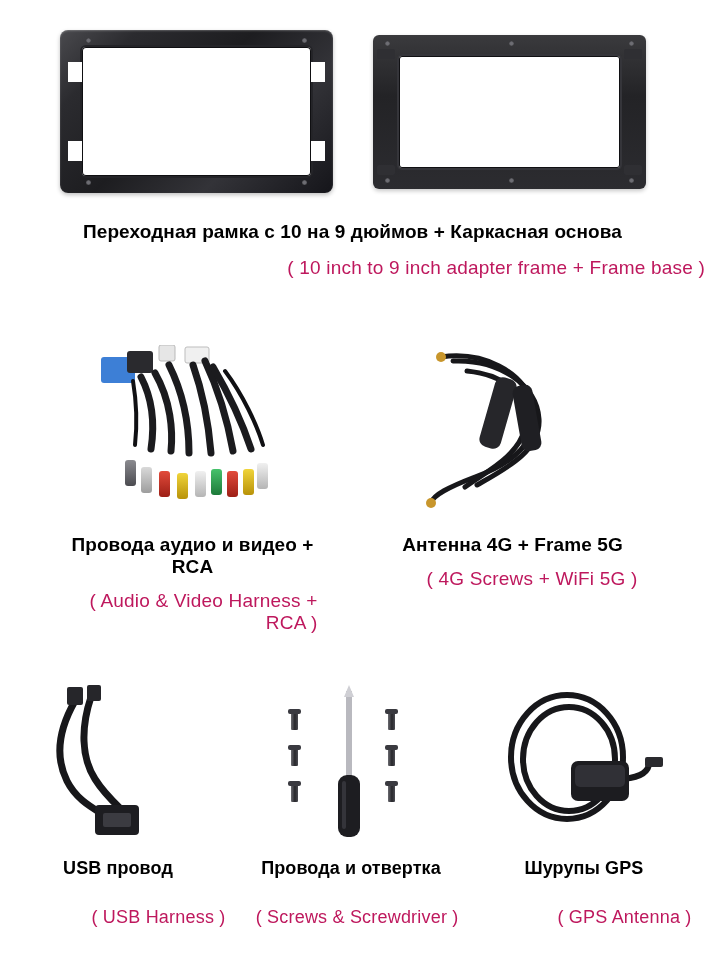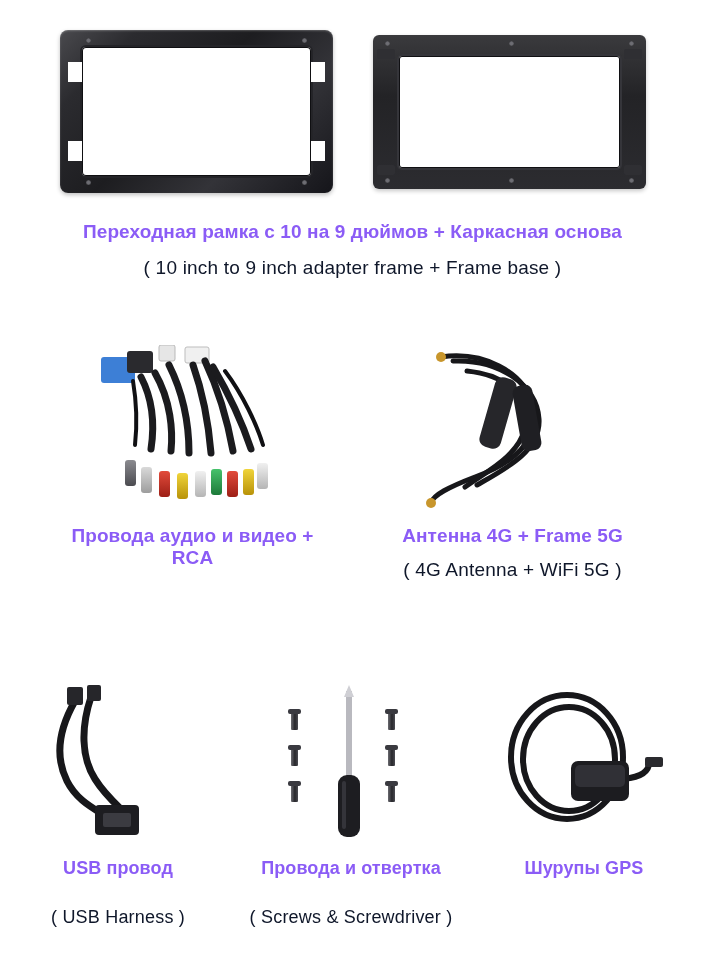--- a/index.html
+++ b/index.html
@@ -30,26 +30,26 @@
   .row-items {
     display: flex;
     justify-content: center;
     align-items: flex-end;
   }
   .caption-ru {
     text-align: center;
     font-weight: bold;
     font-size: 19px;
     letter-spacing: 0.1px;
-    color: #8b5cf6;
+    color: #000000;
   }
   .caption-en {
-    text-align: center;
+    text-align: right;
     font-size: 19px;
-    color: #0f172a;
+    color: #be185d;
     letter-spacing: 0.2px;
   }
 
   
   .art {
     position: relative;
   }
 
   
   .frame-a {
@@ -161,21 +161,21 @@
 
   
   .sec1 { position: absolute; left: 0; top: 30px; width: 705px; }
   .sec1 .row-items { gap: 40px; align-items: center; }
   .sec1 .caption-ru { margin-top: 28px; }
   .sec1 .caption-en { margin-top: 14px; }
 
   .sec2 { position: absolute; left: 0; top: 335px; width: 705px; }
   .sec2 .cols { display: flex; justify-content: center; gap: 70px; }
   .sec2 .col { width: 250px; }
-  .sec2 .caption-ru { margin-top: 10px; }
+  .sec2 .caption-ru { margin-top: 19px; }
   .sec2 .caption-en { margin-top: 12px; }
 
   .sec3 { position: absolute; left: 0; top: 668px; width: 702px; }
   .sec3 .cols { display: flex; justify-content: center; gap: 18px; }
   .sec3 .col { width: 215px; }
   .sec3 .caption-ru { margin-top: 10px; font-size: 18px; }
   .sec3 .caption-en { margin-top: 28px; font-size: 18px; }
 
   .center-art { display: flex; justify-content: center; align-items: flex-end; height: 180px; }
 </style>
@@ -253,20 +253,21 @@
             <div class="rca" style="left:66px;top:126px;background:linear-gradient(180deg,#e24b3b,#9d1f16);"></div>
             <div class="rca" style="left:84px;top:128px;background:linear-gradient(180deg,#f0d43a,#b89209);"></div>
             <div class="rca" style="left:102px;top:126px;background:linear-gradient(180deg,#f0f0f0,#b5b5b5);"></div>
             <div class="rca" style="left:118px;top:124px;background:linear-gradient(180deg,#46c26b,#1d7a3a);"></div>
             <div class="rca" style="left:134px;top:126px;background:linear-gradient(180deg,#e24b3b,#9d1f16);"></div>
             <div class="rca" style="left:150px;top:124px;background:linear-gradient(180deg,#f0d43a,#b89209);"></div>
             <div class="rca" style="left:164px;top:118px;background:linear-gradient(180deg,#f0f0f0,#b5b5b5);"></div>
           </div>
         </div>
         <div class="caption-ru">Провода аудио и видео + RCA</div>
+        <div class="caption-en">( Audio &amp; Video Harness + RCA )</div>
       </div>
 
       <div class="col">
         <div class="center-art">
           <div class="antenna">
             <svg width="200" height="170" viewBox="0 0 200 170">
               <g stroke="#17171a" fill="none" stroke-width="5" stroke-linecap="round">
                 <path d="M28 12 C 70 6, 110 26, 120 60 C 130 96, 96 120, 62 132 C 36 142, 20 150, 18 158"></path>
                 <path d="M40 16 C 86 14, 124 40, 126 74 C 128 106, 92 124, 64 140"></path>
                 <path d="M54 26 C 96 30, 120 56, 112 84 C 104 112, 74 126, 52 142"></path>
@@ -274,21 +275,21 @@
 
               <rect x="74" y="32" width="22" height="72" rx="8" fill="#26262a" transform="rotate(16 85 68)"></rect>
               <rect x="104" y="40" width="20" height="66" rx="7" fill="#1f1f23" transform="rotate(-10 114 73)"></rect>
 
               <circle cx="28" cy="12" r="5" fill="#c8962c"></circle>
               <circle cx="18" cy="158" r="5" fill="#c8962c"></circle>
             </svg>
           </div>
         </div>
         <div class="caption-ru">Антенна 4G + Frame 5G</div>
-        <div class="caption-en">( 4G Antenna + WiFi 5G )</div>
+        <div class="caption-en">( 4G Screws + WiFi 5G )</div>
       </div>
 
     </div>
   </div>
 
   <div class="section sec3">
     <div class="cols">
 
       <div class="col">
         <div class="center-art">
@@ -342,18 +343,19 @@
               </g>
               <path d="M120 96 C 140 96, 150 90, 152 82" stroke="#17171a" stroke-width="6" fill="none" stroke-linecap="round"></path>
               <rect x="148" y="74" width="18" height="10" rx="2" fill="#2a2a2e"></rect>
 
               <rect x="74" y="78" width="58" height="40" rx="7" fill="#1c1c20"></rect>
               <rect x="78" y="82" width="50" height="22" rx="5" fill="#303036"></rect>
             </svg>
           </div>
         </div>
         <div class="caption-ru">Шурупы GPS</div>
+        <div class="caption-en">( GPS Antenna )</div>
       </div>
 
     </div>
   </div>
 
 </div>
 
 </body></html>

